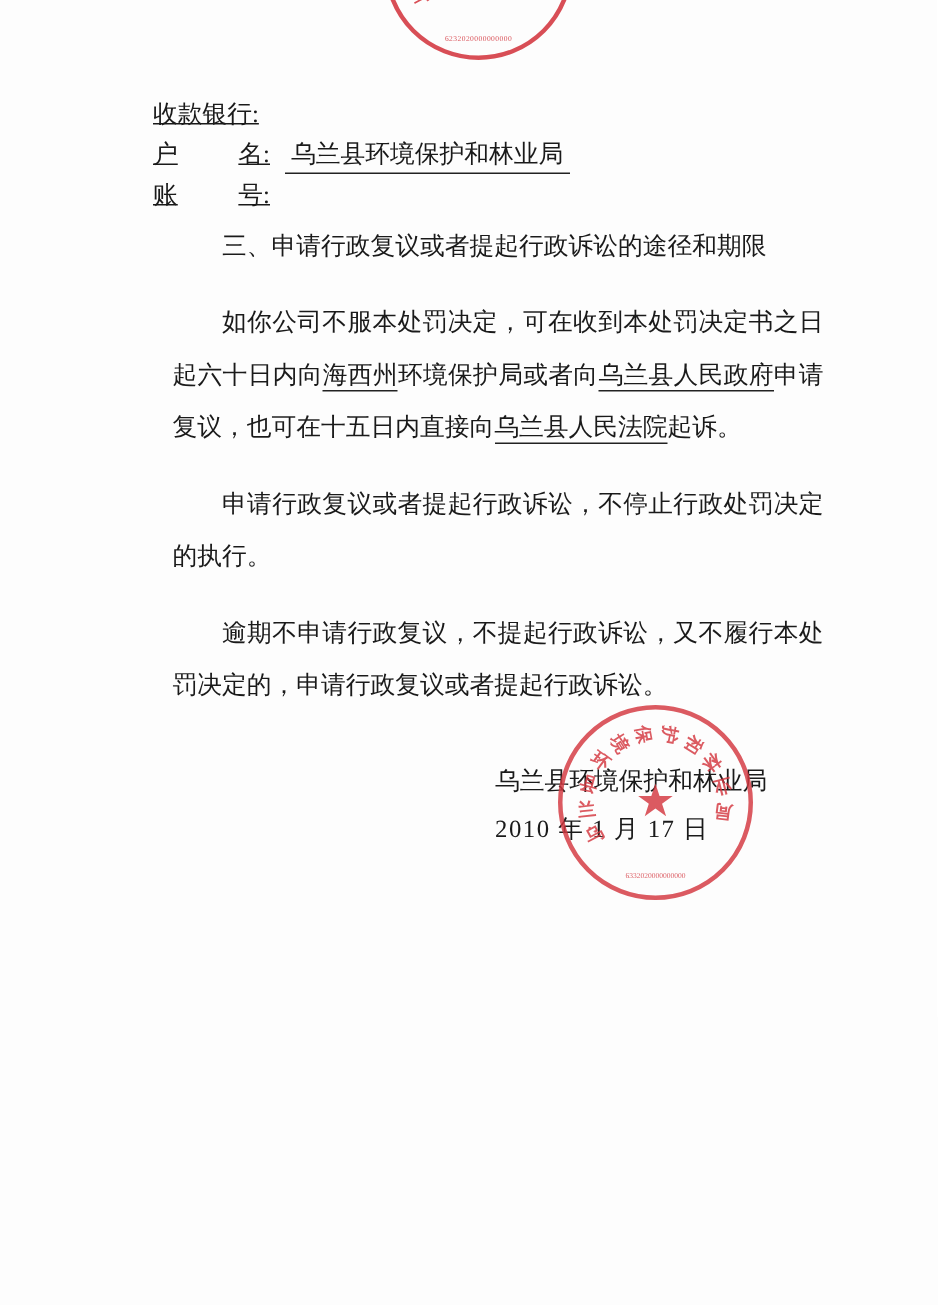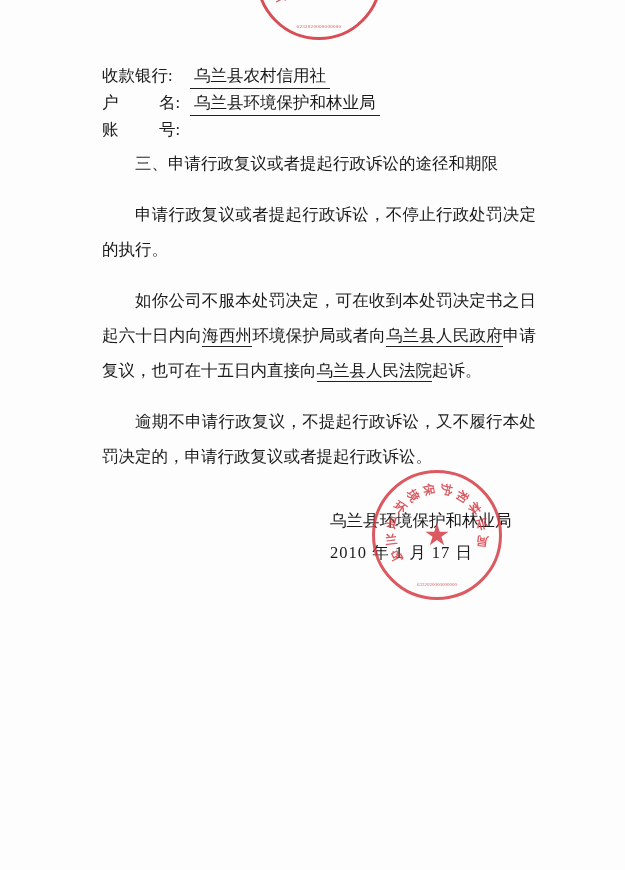--- a/index.html
+++ b/index.html
@@ -69,41 +69,42 @@
   .bank-row {
     display: flex;
     align-items: flex-end;
     height: 27px;
   }
   .bank-label {
     width: 88px;
     flex: 0 0 88px;
     letter-spacing: 0px;
     white-space: nowrap;
+    text-decoration: underline;
   }
   .bank-label.spread {
     display: flex;
     justify-content: space-between;
     padding-right: 10px;
     box-sizing: border-box;
   }
   .bank-value {
     border-bottom: 1px solid #222;
     padding: 0 4px 1px 4px;
     flex: 0 0 auto;
     line-height: 22px;
   }
   .bank-value.num {
     font-family: "Liberation Serif", serif;
     letter-spacing: .5px;
   }
 
   .body-text {
     position: absolute;
-    left: 102px;
+    left: 115px;
     top: 146px;
     width: 434px;
     font-size: 16.5px;
     line-height: 35px;
     text-align: justify;
     text-justify: inter-ideograph;
   }
   .para {
     text-indent: 2em;
     margin: 0 0 0 0;
@@ -181,46 +182,45 @@
     <div class="arc-text">
         <span style="transform: rotate(-118deg) translate(0px, -44px) rotate(90deg) translate(-50%, -50%);">乌</span>
       </div>
 
     <div class="code">6232020000000000</div>
   </div>
 
   <div class="bank-block">
     <div class="bank-row">
       <span class="bank-label">收款银行:</span>
-      <span class="bank-value">乌兰县农村信用社</span>
     </div>
     <div class="bank-row">
       <span class="bank-label spread">
           <span>户</span>
           <span>名:</span>
         </span>
       <span class="bank-value">乌兰县环境保护和林业局</span>
     </div>
     <div class="bank-row">
       <span class="bank-label spread">
           <span>账</span>
           <span>号:</span>
         </span>
     </div>
   </div>
 
   <div class="body-text">
     <p class="para">三、申请行政复议或者提起行政诉讼的途径和期限</p>
 
     <p class="para gap">
+      <span>如你公司不服本处罚决定，可在收到本处罚决定书之日起六十日内向</span><span class="ul">海西州</span><span>环境保护局或者向</span><span class="ul">乌兰县人民政府</span><span>申请复议，也可在十五日内直接向</span><span class="ul">乌兰县人民法院</span><span>起诉。</span>
+    </p>
+
+    <p class="para gap">
       <span>申请行政复议或者提起行政诉讼，不停止行政处罚决定的执行。</span>
-    </p>
-
-    <p class="para gap">
-      <span>如你公司不服本处罚决定，可在收到本处罚决定书之日起六十日内向</span><span class="ul">海西州</span><span>环境保护局或者向</span><span class="ul">乌兰县人民政府</span><span>申请复议，也可在十五日内直接向</span><span class="ul">乌兰县人民法院</span><span>起诉。</span>
     </p>
 
     <p class="para gap">
       <span>逾期不申请行政复议，不提起行政诉讼，又不履行本处罚决定的，申请行政复议或者提起行政诉讼。</span>
     </p>
   </div>
 
   <div class="sign">
     <div>乌兰县环境保护和林业局</div>
     <div class="date">2010 年 1 月 17 日</div>

